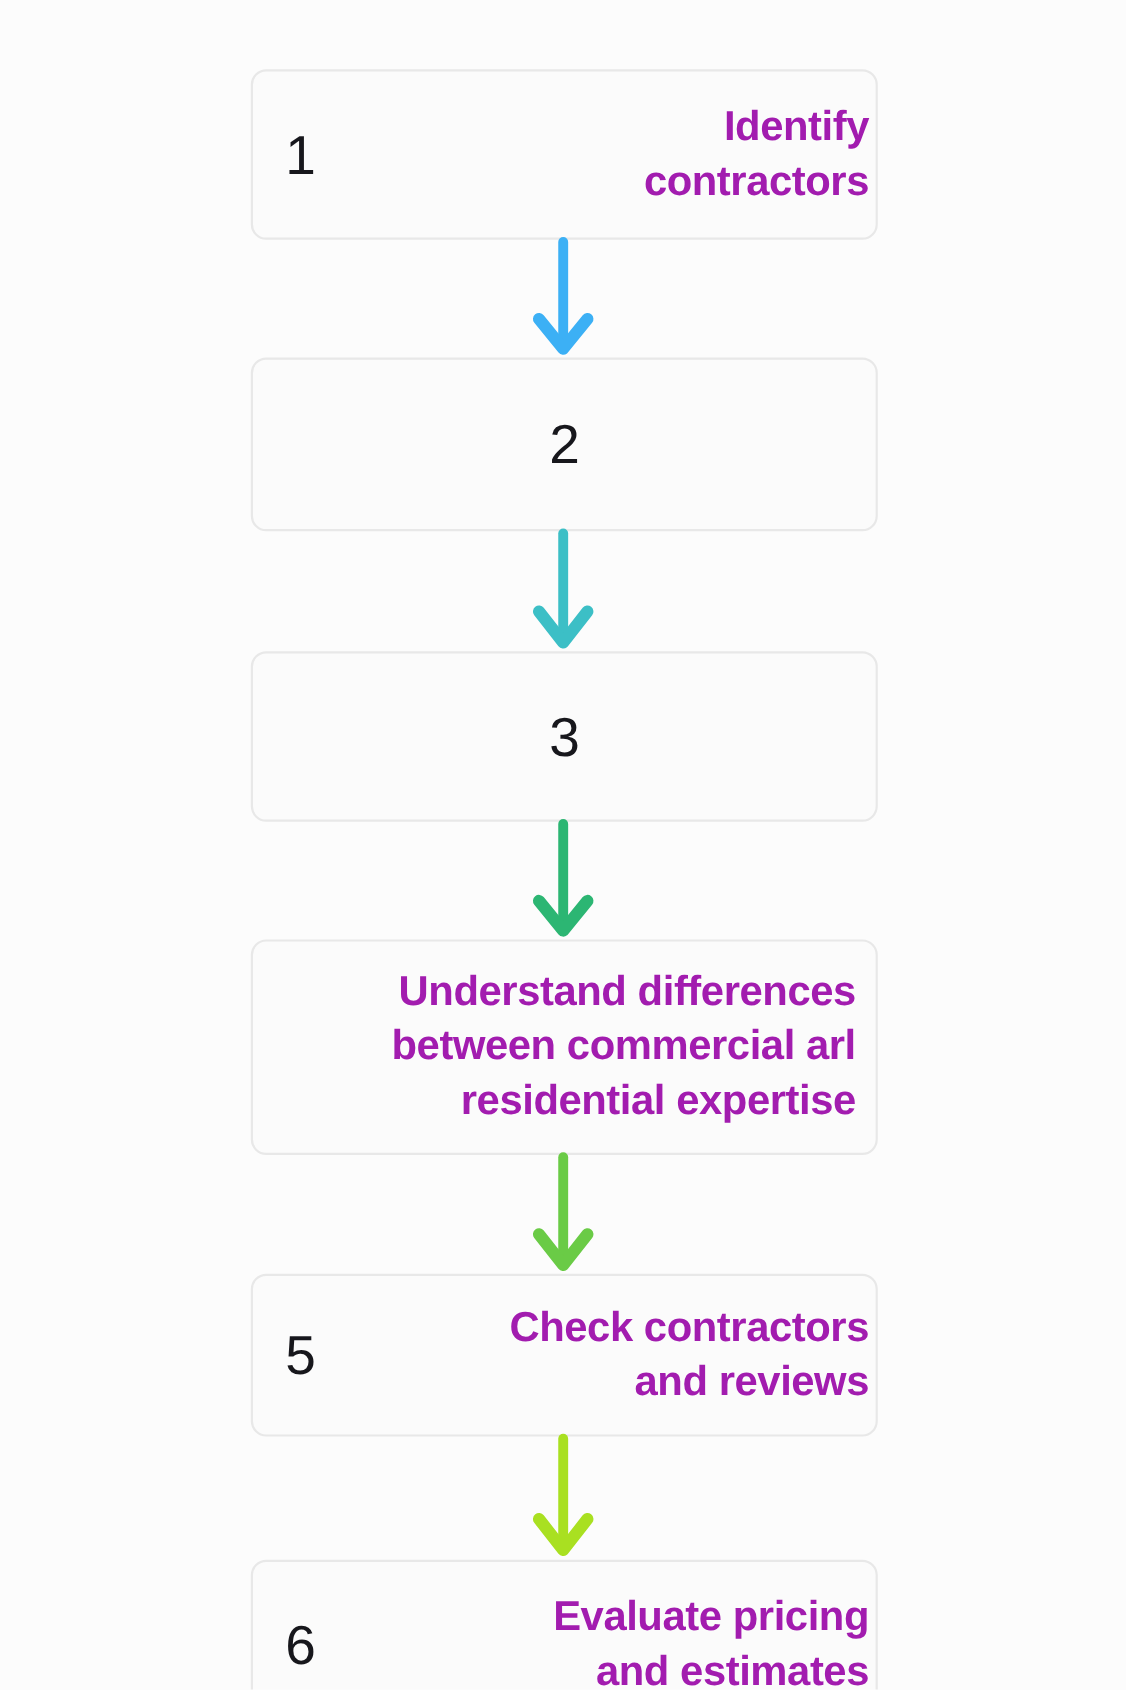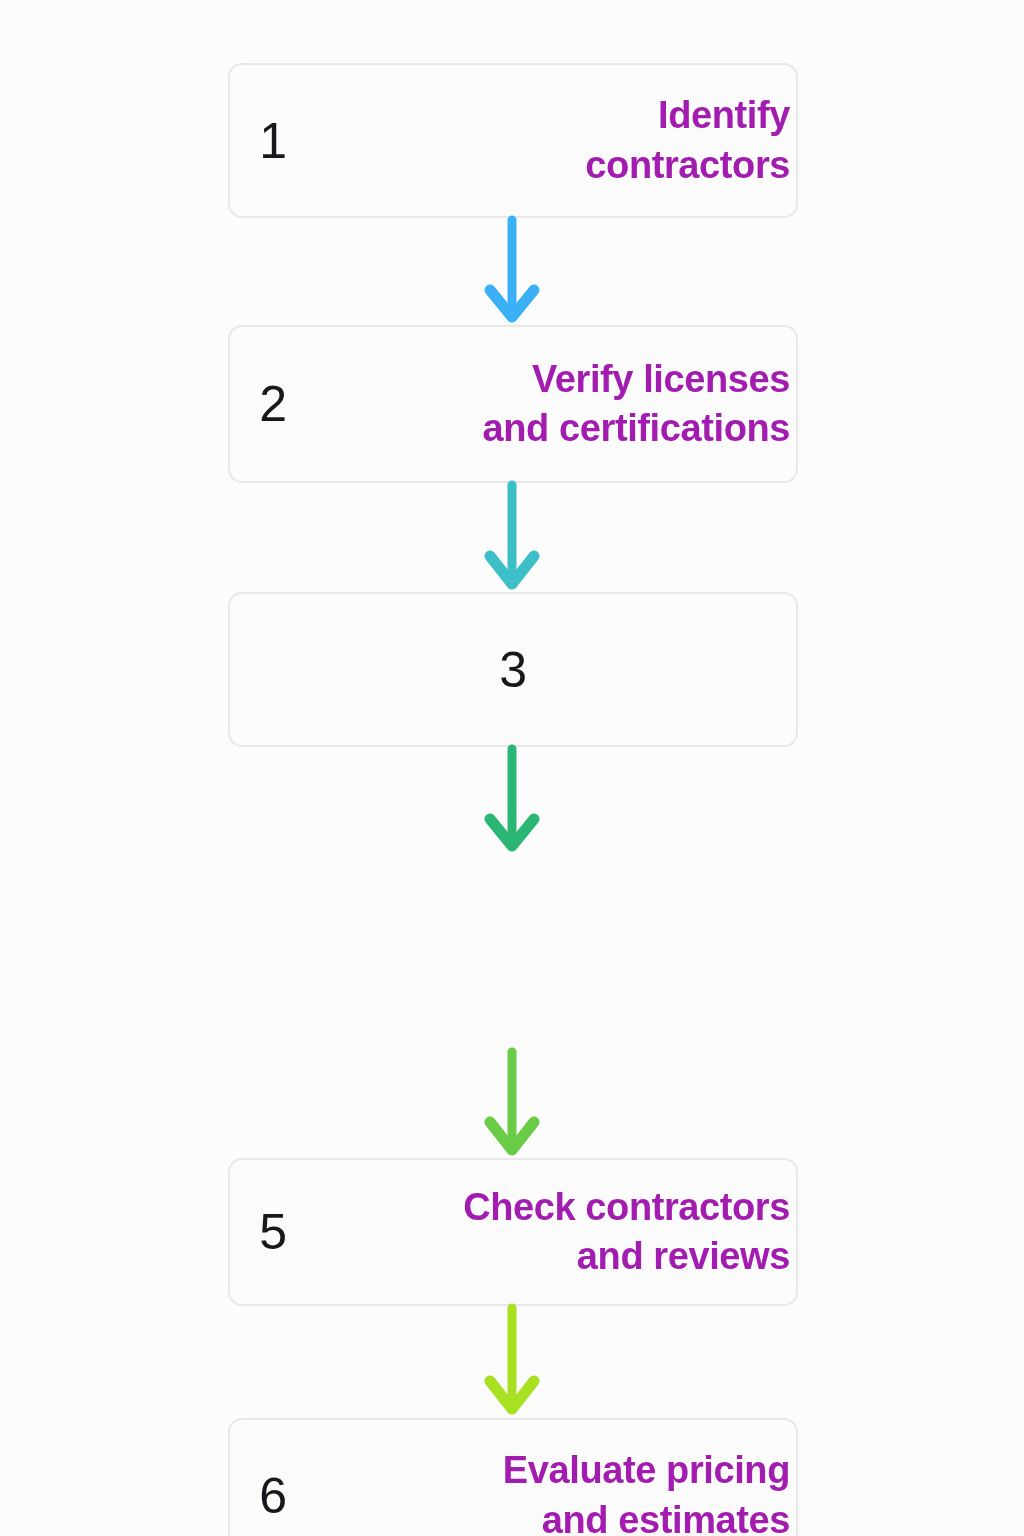--- a/index.html
+++ b/index.html
@@ -96,42 +96,46 @@
 
   <div class="arrow" id="arrow-1">
     <svg viewBox="0 0 62 107" preserveAspectRatio="none" aria-hidden="true">
       <path d="M31 2 L31 96" stroke="#3cb0f5" stroke-width="9" stroke-linecap="round" fill="none"></path>
       <path d="M9 72 L31 99 L53 72" stroke="#3cb0f5" stroke-width="11" stroke-linecap="round" stroke-linejoin="round" fill="none"></path>
     </svg>
   </div>
 
   <div class="step-box" id="box-2">
     <div class="step-number">2</div>
-    <div class="step-label">Verify licenses
-and certifications</div>
   </div>
 
   <div class="arrow" id="arrow-2">
     <svg viewBox="0 0 62 109" preserveAspectRatio="none" aria-hidden="true">
       <path d="M31 2 L31 98" stroke="#3cbfc6" stroke-width="9" stroke-linecap="round" fill="none"></path>
       <path d="M9 73 L31 101 L53 73" stroke="#3cbfc6" stroke-width="11" stroke-linecap="round" stroke-linejoin="round" fill="none"></path>
     </svg>
   </div>
 
   <div class="step-box" id="box-3">
     <div class="step-number">3</div>
   </div>
 
   <div class="arrow" id="arrow-3">
     <svg viewBox="0 0 62 107" preserveAspectRatio="none" aria-hidden="true">
       <path d="M31 2 L31 96" stroke="#2cb673" stroke-width="9" stroke-linecap="round" fill="none"></path>
       <path d="M9 72 L31 99 L53 72" stroke="#2cb673" stroke-width="11" stroke-linecap="round" stroke-linejoin="round" fill="none"></path>
     </svg>
   </div>
 
+  <div class="step-box no-number" id="box-4">
+
+    <div class="step-label">Understand differences
+between commercial arl
+residential expertise</div>
+  </div>
 
   <div class="arrow" id="arrow-4">
     <svg viewBox="0 0 62 108" preserveAspectRatio="none" aria-hidden="true">
       <path d="M31 2 L31 97" stroke="#6acb46" stroke-width="9" stroke-linecap="round" fill="none"></path>
       <path d="M9 72 L31 100 L53 72" stroke="#6acb46" stroke-width="11" stroke-linecap="round" stroke-linejoin="round" fill="none"></path>
     </svg>
   </div>
 
   <div class="step-box" id="box-5">
     <div class="step-number">5</div>

